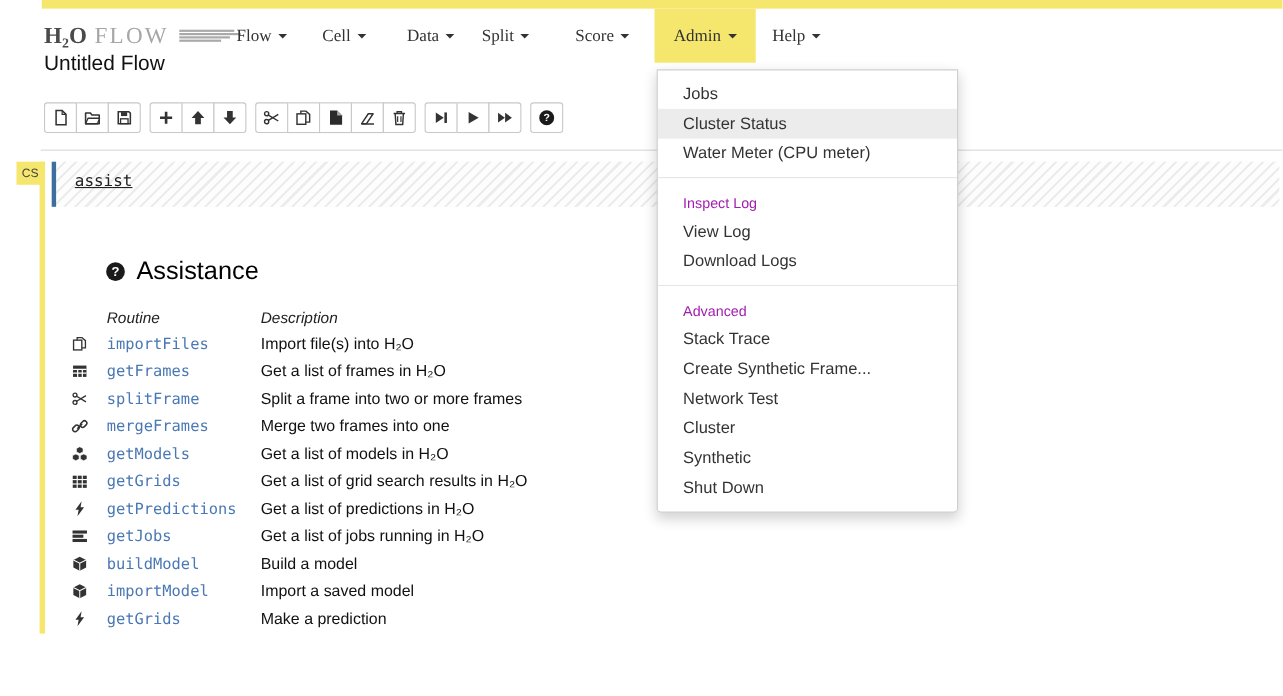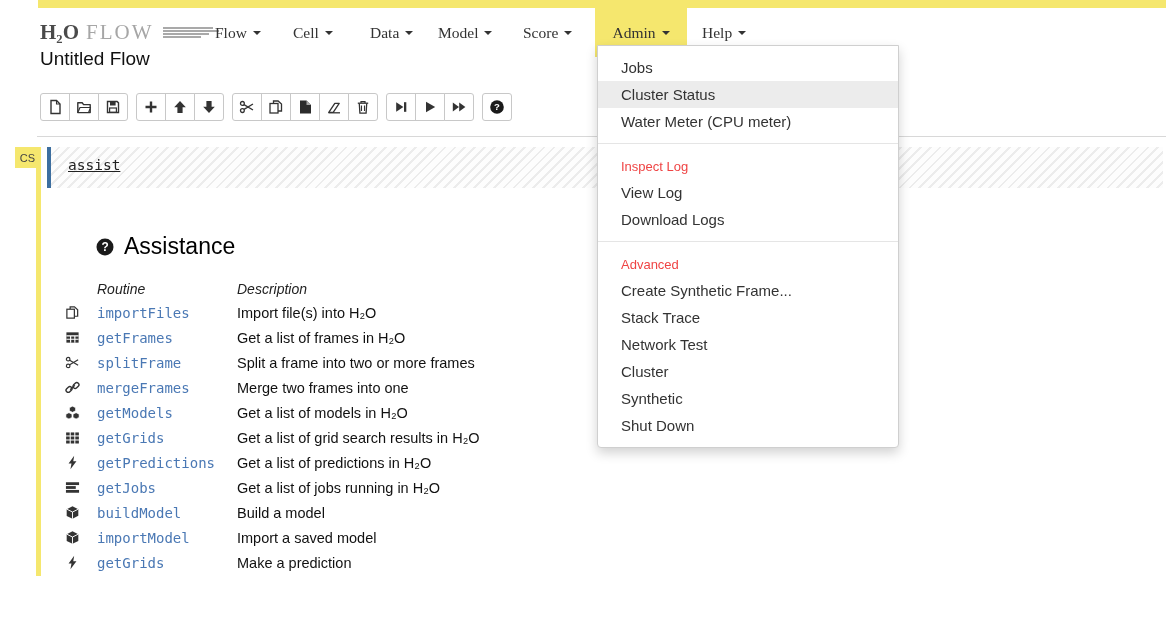--- a/index.html
+++ b/index.html
@@ -56,26 +56,26 @@
   .assist-table { position:absolute; left:65px; top:277px; width:560px; }
   .assist-header-row { display:grid; grid-template-columns:32px 140px 1fr; height:23px; align-items:center;
     font-style:italic; font-size:14px; color:#222; }
   .assist-row { display:grid; grid-template-columns:32px 140px 1fr; height:25px; align-items:center; }
   .row-icon { display:flex; align-items:center; }
   .row-routine { font-family:"DejaVu Sans Mono","Liberation Mono",monospace; font-size:14px;
     color:#4a78b4; text-decoration:none; cursor:pointer; }
   .row-desc { font-size:14.5px; color:#111; }
 
   
-  .dropdown { position:absolute; left:597px; top:45px; width:302px; background:#fff;
+  .dropdown { position:absolute; left:597px; top:63px; width:274px; background:#fff;
     border:1px solid #cfcfcf; border-radius:0 0 4px 4px; box-shadow:0 5px 12px rgba(0,0,0,.18);
     padding:8px 0; z-index:10; }
   .menu-item { height:27px; line-height:27px; padding-left:23px; font-size:15px; color:#333; cursor:pointer; }
   .menu-item.highlighted { background:#ececec; }
-  .menu-header { height:27px; line-height:29px; padding-left:23px; font-size:13px; color:#ef4444; }
+  .menu-header { height:27px; line-height:29px; padding-left:23px; font-size:13px; color:#a21caf; }
   .menu-divider { height:1px; background:#e5e5e5; margin:8px 0; }
 </style>
 </head>
 <body>
 
 <div class="top-strip"></div>
 
 <div class="navbar">
   <div class="logo">
     <span class="logo-h2o">H₂O</span>
@@ -97,21 +97,21 @@
     <span class="nav-label">Cell</span>
     <span class="caret"></span>
   </div>
 
   <div class="nav-item nav-2">
     <span class="nav-label">Data</span>
     <span class="caret"></span>
   </div>
 
   <div class="nav-item nav-3">
-    <span class="nav-label">Model</span>
+    <span class="nav-label">Split</span>
     <span class="caret"></span>
   </div>
 
   <div class="nav-item nav-4">
     <span class="nav-label">Score</span>
     <span class="caret"></span>
   </div>
 
   <div class="nav-item nav-5 active">
     <span class="nav-label">Admin</span>
@@ -395,19 +395,19 @@
 <div class="dropdown" id="admin-dropdown">
     <div class="menu-item">Jobs</div>
     <div class="menu-item highlighted">Cluster Status</div>
     <div class="menu-item">Water Meter (CPU meter)</div>
     <div class="menu-divider"></div>
     <div class="menu-header">Inspect Log</div>
     <div class="menu-item">View Log</div>
     <div class="menu-item">Download Logs</div>
     <div class="menu-divider"></div>
     <div class="menu-header">Advanced</div>
+    <div class="menu-item">Stack Trace</div>
     <div class="menu-item">Create Synthetic Frame...</div>
-    <div class="menu-item">Stack Trace</div>
     <div class="menu-item">Network Test</div>
     <div class="menu-item">Cluster</div>
     <div class="menu-item">Synthetic</div>
     <div class="menu-item">Shut Down</div>
   </div>
 
 </body></html>

